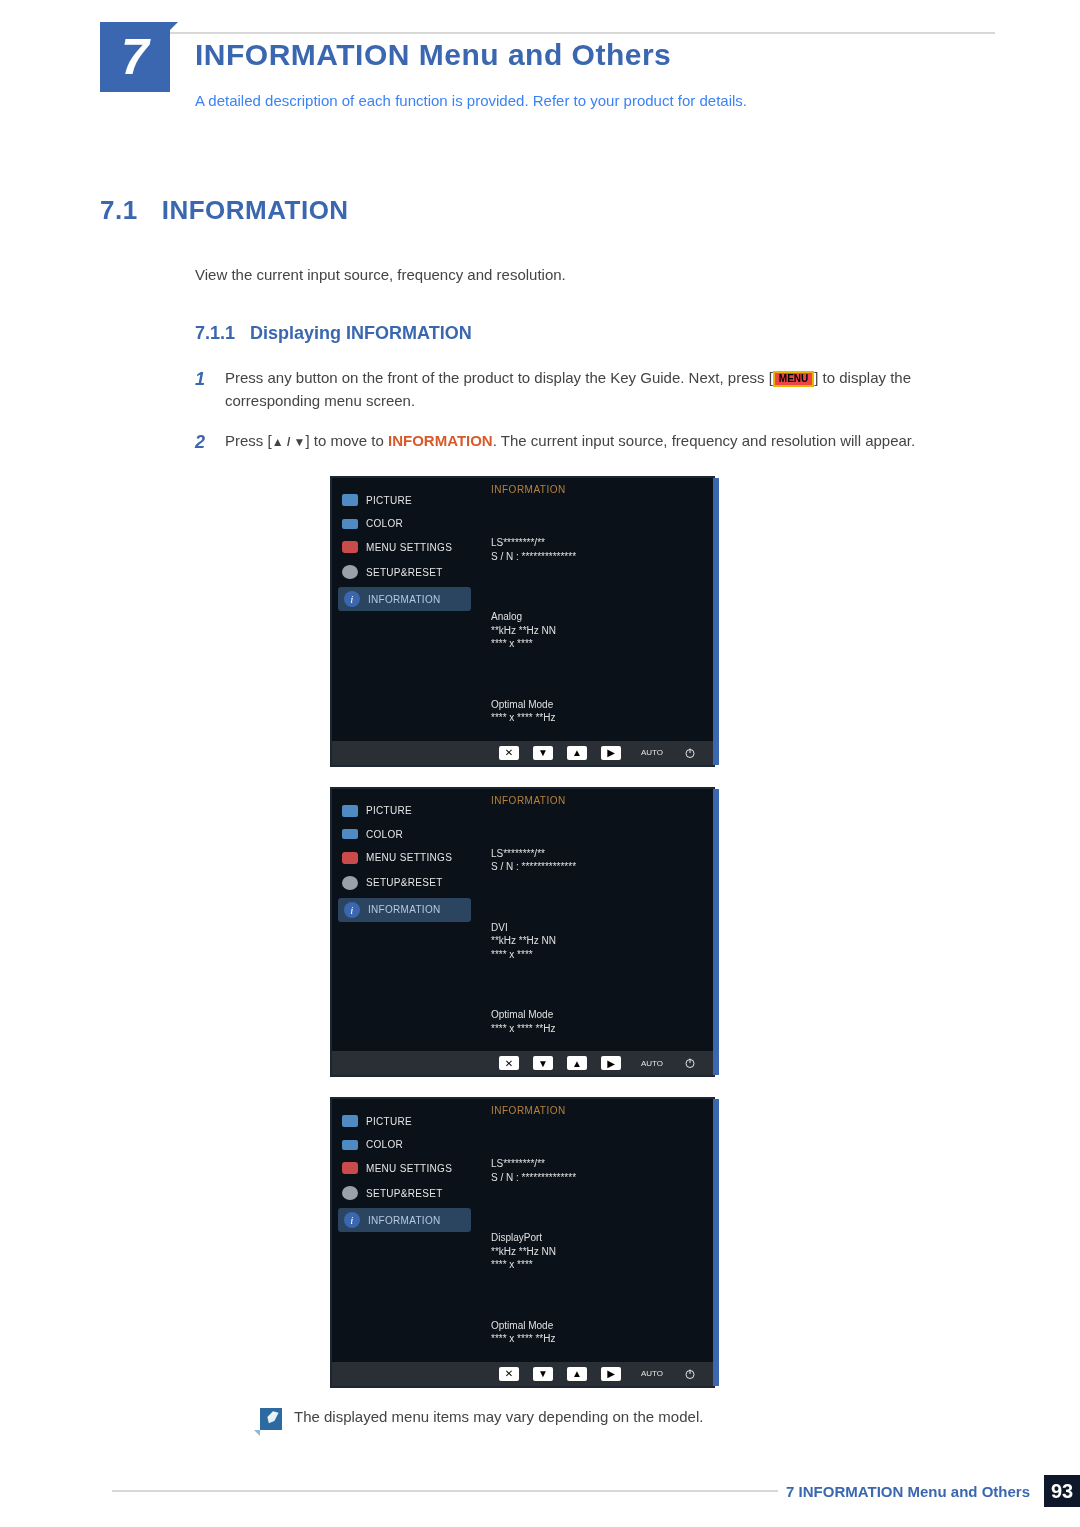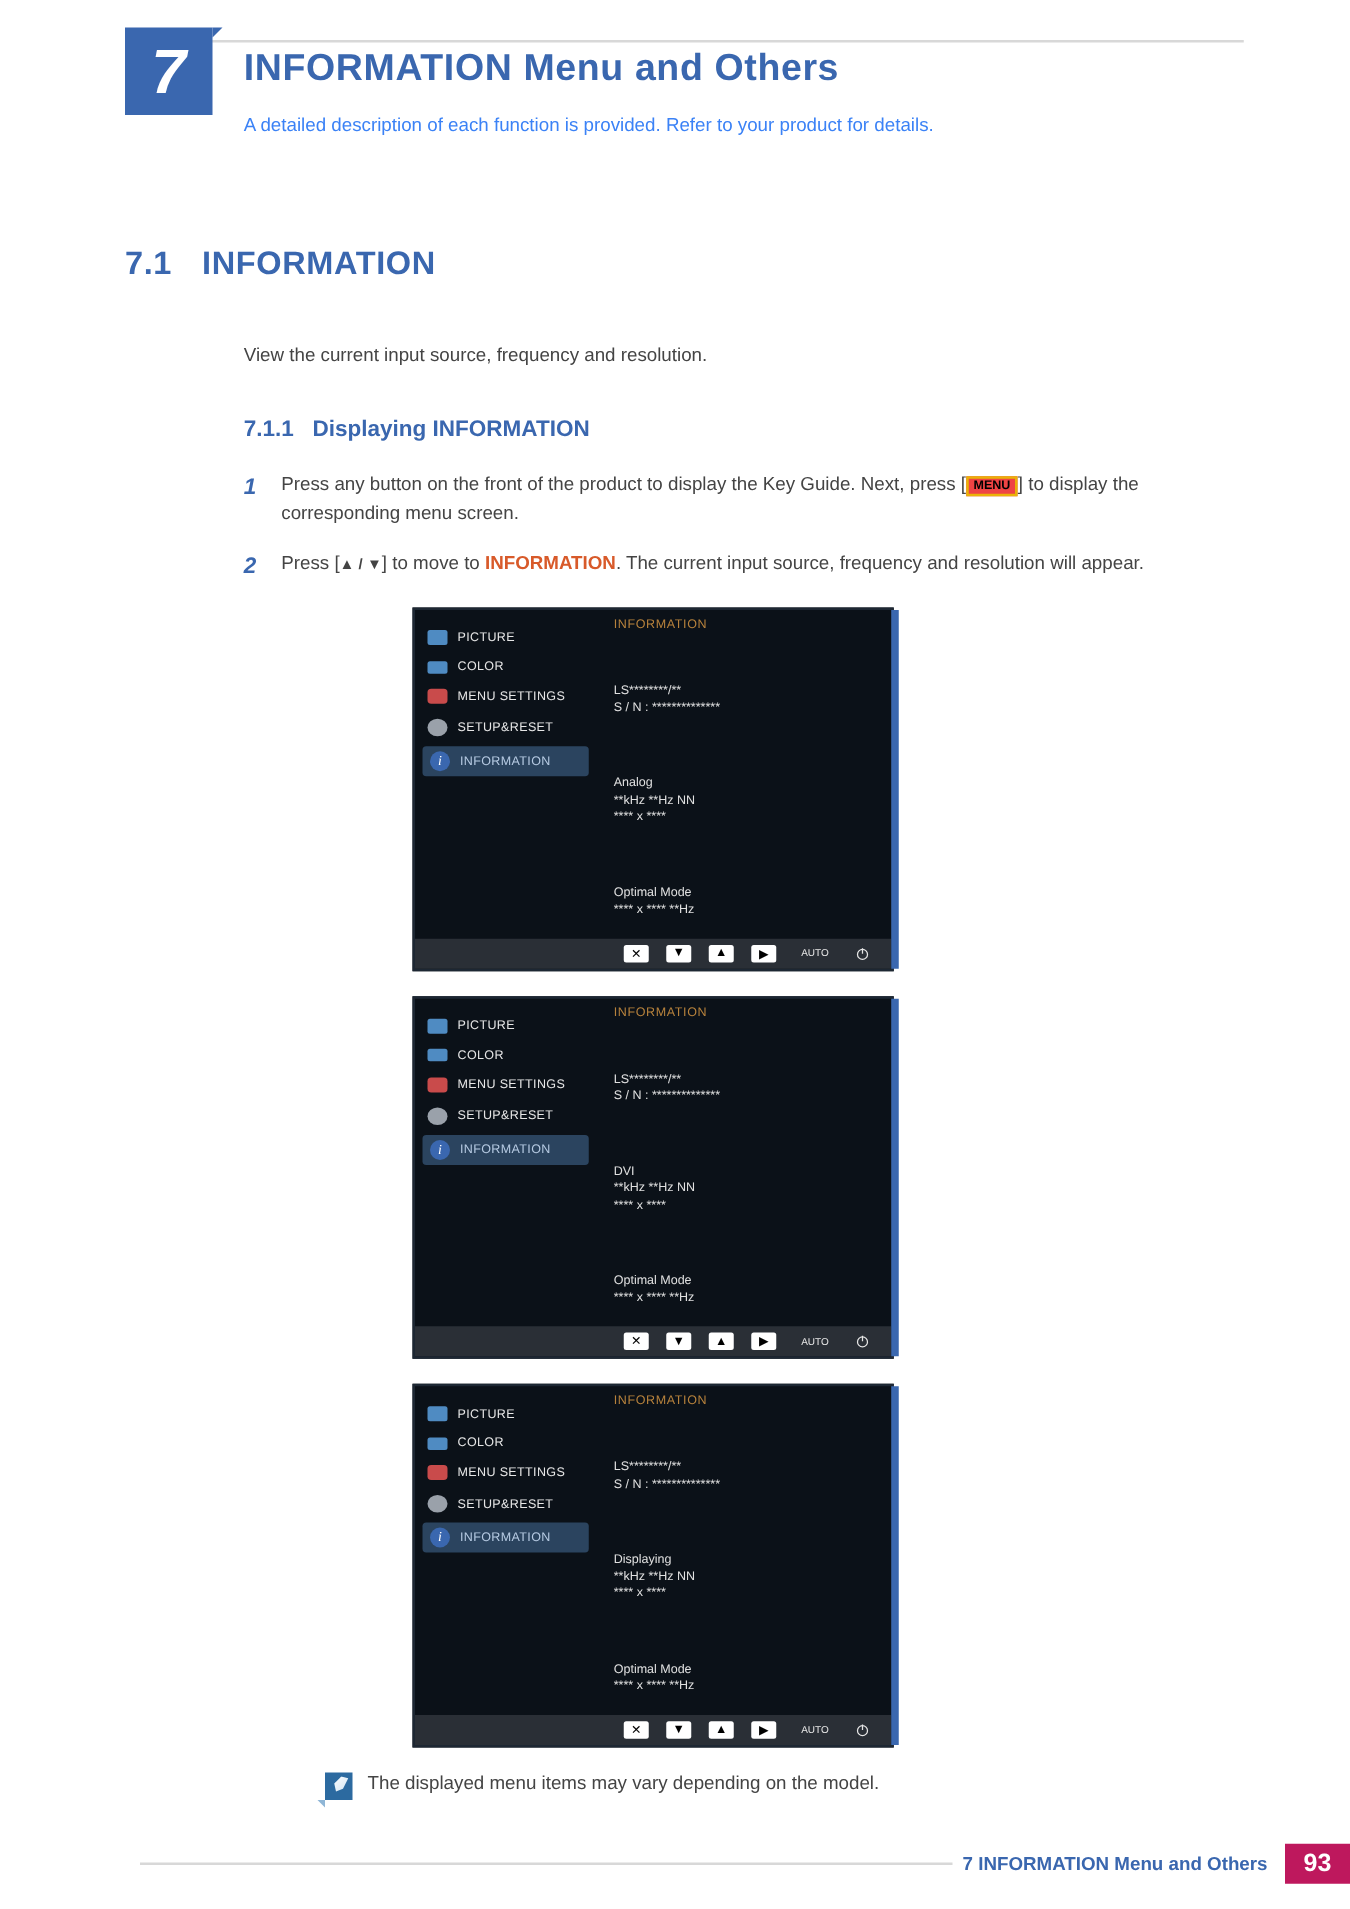--- a/index.html
+++ b/index.html
@@ -11,21 +11,21 @@
   .chapter-box { position: absolute; top: 22px; left: 100px; width: 70px; height: 70px; background: #3a67af; display:flex; align-items:center; justify-content:center; }
   .chapter-box::before { content:""; position:absolute; top:0; right:-8px; width:0; height:0; border-top:8px solid #3a67af; border-right:8px solid transparent; }
   .chapter-num { font-size: 50px; font-weight: bold; font-style: italic; color: #fff; }
   .chapter-title { position: absolute; top: 38px; left: 195px; font-size: 30px; color: #3a67af; font-weight: bold; letter-spacing: .5px; }
   .chapter-sub { position: absolute; top: 92px; left: 195px; font-size: 15px; color: #3b82f6; }
 
   
   .section { margin-top: 170px; }
   .section-h1-row { display:flex; align-items:flex-start; gap:24px; }
   .section-num, .section-h1 { color:#3a67af; font-weight:bold; font-size:26px; letter-spacing:.5px; }
-  .section-body { margin-top: 50px; margin-left: 95px; font-size: 15px; color:#444; }
+  .section-body { margin-top: 40px; margin-left: 95px; font-size: 15px; color:#444; }
   .subsection-h2 { margin-top: 40px; margin-left: 95px; color:#3a67af; font-weight:bold; font-size:18px; }
   .steps { margin-top: 22px; margin-left: 95px; }
   .step { display:flex; gap:16px; margin-bottom:16px; line-height:1.55; font-size:15px; color:#444; }
   .step-num { color:#3a67af; font-style:italic; font-weight:bold; font-size:18px; width:14px; flex:0 0 14px; }
   .menu-pill { display:inline-block; border:2px solid #eab308; background:#ef4444; font-size:10px; font-weight:bold; padding:1px 4px; line-height:1; vertical-align:1px; color:#000; }
   .arrowglyph { font-weight:bold; font-size:12px; }
   .orange { color:#d85a2a; font-weight:bold; }
 
   
   .osd-stack { margin: 20px 0 0 230px; }
@@ -58,21 +58,21 @@
   
   .note-row { display:flex; align-items:flex-start; gap:12px; margin:20px 0 0 160px; font-size:15px; color:#444; }
   .note-icon { width:22px; height:22px; background:#2c6aa0; position:relative; flex:0 0 22px; }
   .note-icon::before { content:""; position:absolute; left:-6px; bottom:-6px; width:0; height:0; border-right:6px solid #8fb6d6; border-bottom:6px solid transparent; }
   .note-icon::after { content:""; position:absolute; right:2px; top:2px; width:14px; height:14px; background:linear-gradient(135deg,#fff,#cfe2f2); clip-path:polygon(10% 50%,50% 10%,90% 20%,60% 80%,20% 95%); }
 
   
   .footer { position:absolute; left:112px; right:0; bottom:20px; height:32px; display:flex; align-items:center; }
   .footer-rule { flex:1; height:2px; background:#d8d8d8; }
   .footer-label { color:#3a67af; font-weight:bold; font-size:15px; margin:0 14px 0 8px; white-space:nowrap; }
-  .page-num-box { width:52px; height:32px; background:#be185d; color:#fff; font-size:20px; font-weight:bold; display:flex; align-items:center; justify-content:center; }
+  .page-num-box { width:36px; height:32px; background:#0f172a; color:#fff; font-size:20px; font-weight:bold; display:flex; align-items:center; justify-content:center; }
 </style>
 </head>
 <body>
 
 <div class="page">
   <div class="top-rule"></div>
   <div class="chapter-box">
     <span class="chapter-num">7</span>
   </div>
   <div class="chapter-title">INFORMATION Menu and Others</div>
@@ -247,21 +247,21 @@
                 <span class="label">INFORMATION</span>
               </div>
           </div>
           <div class="osd-right">
             <div class="hdr">INFORMATION</div>
             <div class="block">
               <div class="line">LS********/**</div>
               <div class="line">S / N : **************</div>
             </div>
             <div class="block">
-              <div class="line">Displaying</div>
+              <div class="line">DisplayPort</div>
               <div class="line">**kHz **Hz NN</div>
               <div class="line">**** x ****</div>
             </div>
             <div class="block">
               <div class="line">Optimal Mode</div>
               <div class="line">**** x **** **Hz</div>
             </div>
           </div>
         </div>
         <div class="osd-bar">

